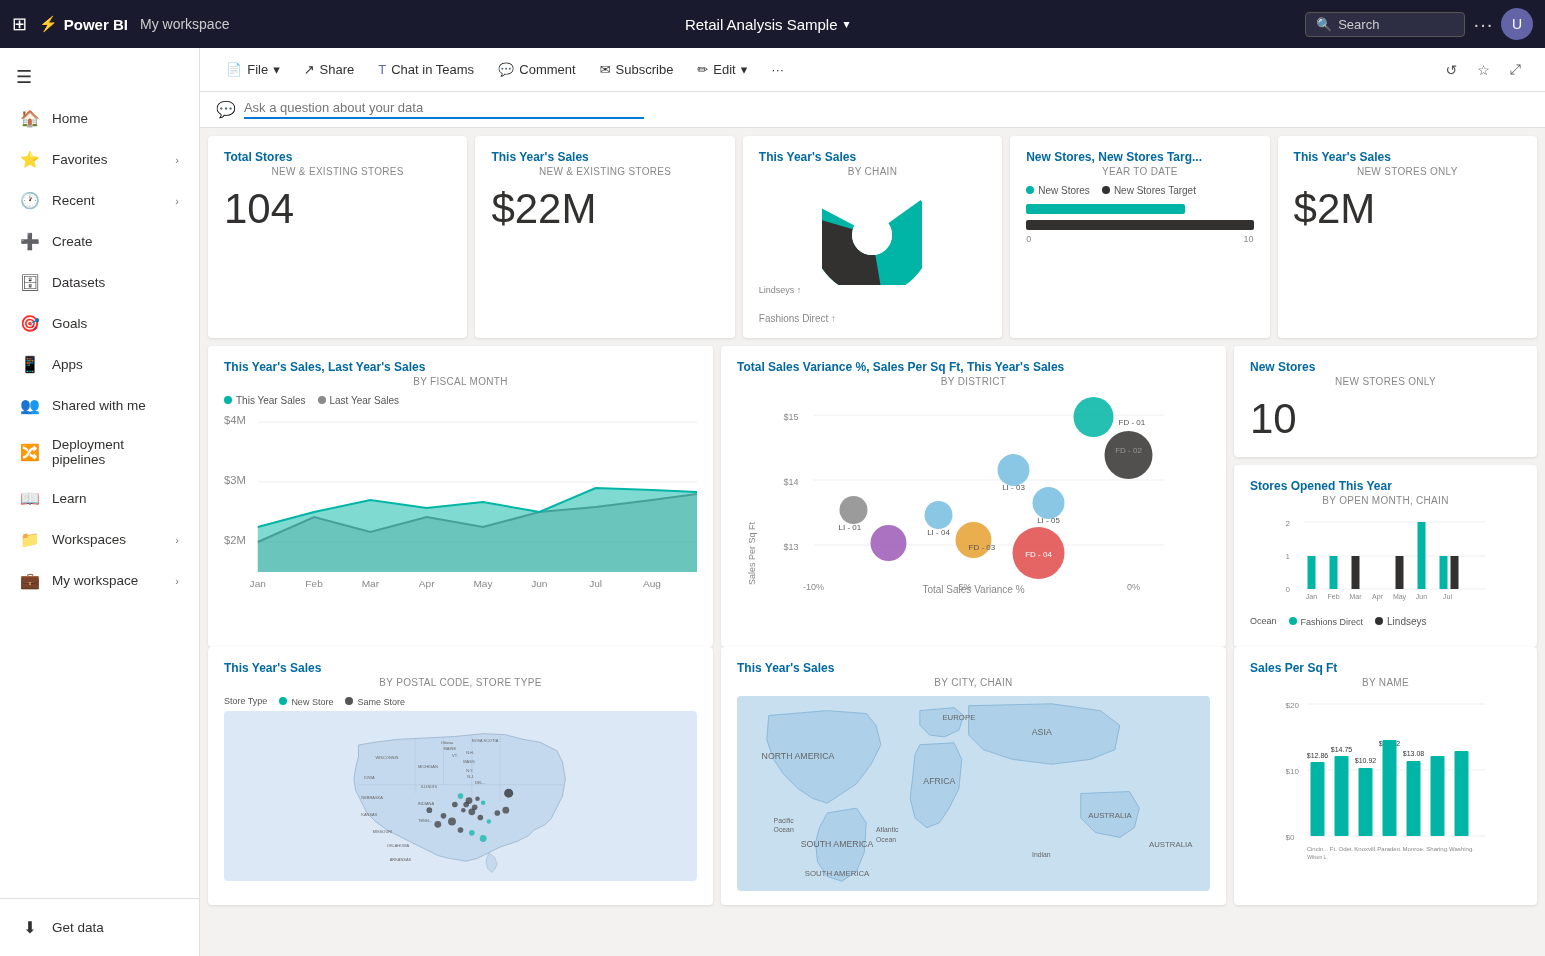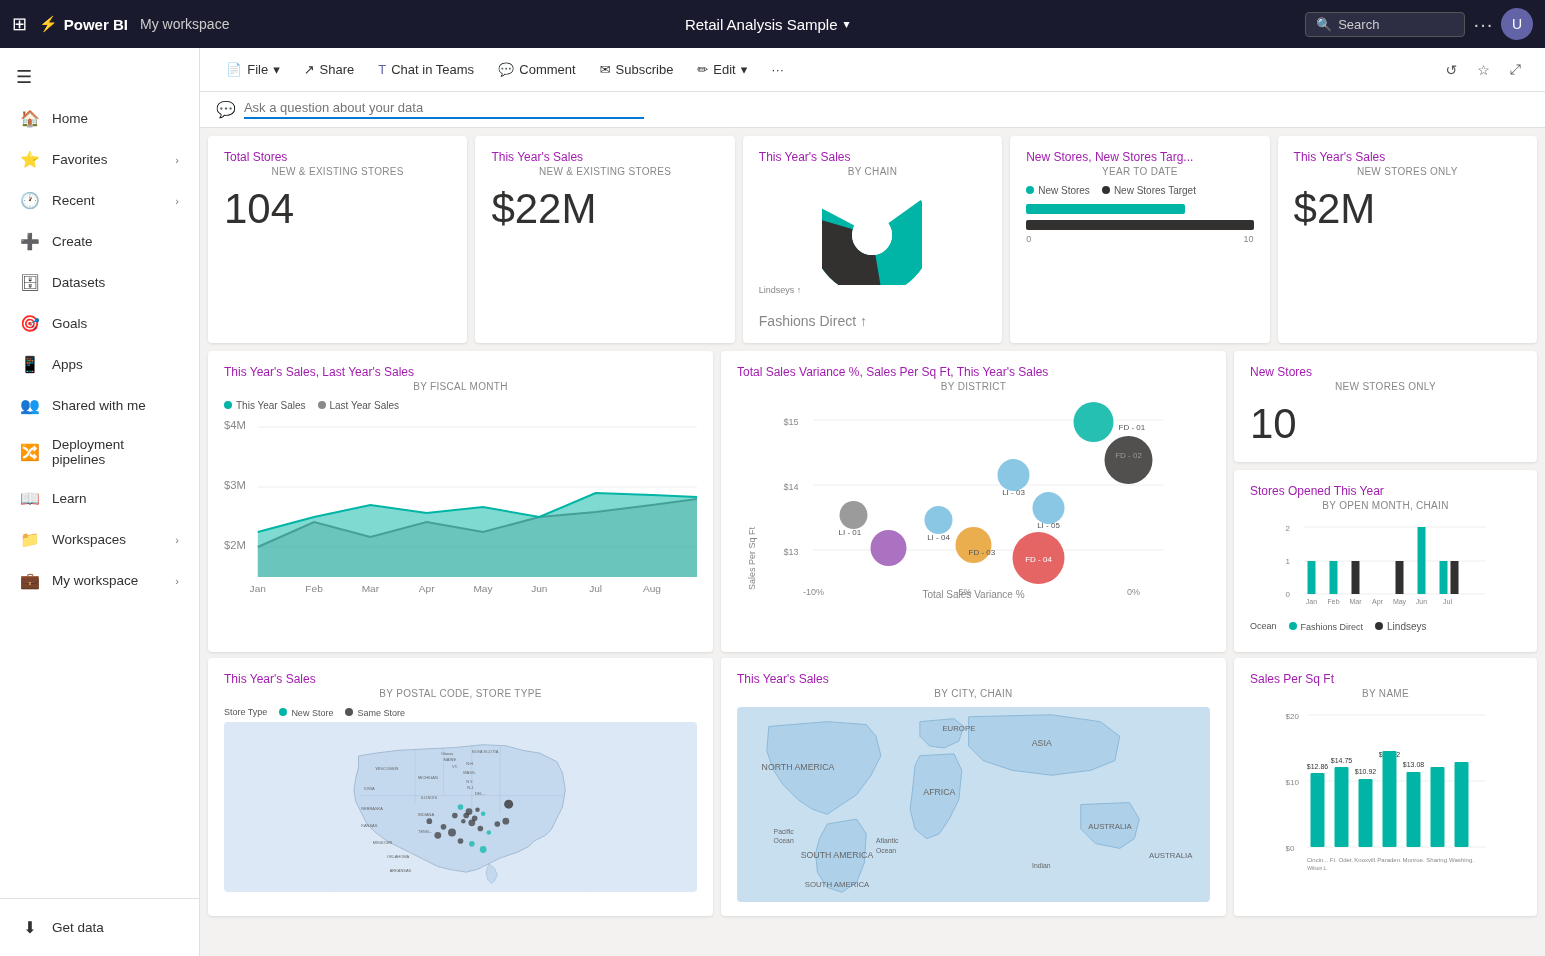--- a/index.html
+++ b/index.html
@@ -92,27 +92,27 @@
     
     .dashboard { flex: 1; overflow-y: auto; padding: 8px; background: #f3f2f1; }
 
     
     .card {
       background: white; border-radius: 4px;
       padding: 14px 16px;
       box-shadow: 0 1px 3px rgba(0,0,0,0.1);
       overflow: hidden;
     }
-    .card-title { font-size: 12px; font-weight: 400; color: #a21caf; margin-bottom: 2px; }
+    .card-title { font-size: 12px; font-weight: 700; color: #0369a1; margin-bottom: 2px; }
     .card-subtitle { font-size: 10px; text-transform: uppercase; color: #888; letter-spacing: 0.3px; margin-bottom: 8px; text-align: center; }
     .card-value { font-size: 42px; font-weight: 300; color: #323130; }
 
     
     .row1 { display: grid; grid-template-columns: 1fr 1fr 1fr 1fr 1fr; gap: 8px; margin-bottom: 8px; }
-    .row2 { display: grid; grid-template-columns: 2fr 2fr 1.2fr; gap: 8px; margin-bottom: 6px; }
+    .row2 { display: grid; grid-template-columns: 2fr 2fr 1.2fr; gap: 8px; margin-bottom: 0; }
     .row3 { display: grid; grid-template-columns: 2fr 2fr 1.2fr; gap: 8px; }
 
     
     .pie-container { display: flex; justify-content: center; align-items: center; height: 100px; }
 
     
     .legend { display: flex; gap: 12px; font-size: 10px; color: #555; margin-bottom: 6px; }
     .legend-dot { width: 8px; height: 8px; border-radius: 50%; display: inline-block; margin-right: 4px; }
 
     
@@ -292,21 +292,21 @@
           <div class="pie-container">
             <svg width="100" height="100" viewBox="0 0 100 100">
 
               <circle cx="50" cy="50" r="40" fill="transparent" stroke="#00b5a5" stroke-width="40" stroke-dasharray="170 81" stroke-dashoffset="25"></circle>
               <circle cx="50" cy="50" r="40" fill="transparent" stroke="#323130" stroke-width="40" stroke-dasharray="81 170" stroke-dashoffset="195"></circle>
               <circle cx="50" cy="50" r="20" fill="white"></circle>
             </svg>
           </div>
           <div style="font-size:9px; color:#555; display:flex; flex-direction:column; gap:18px;">
             <div style="font-size:9px; color:#888;">Lindseys ↑</div>
-            <div style="font-size:14px; color:#888;">Fashions Direct ↑</div>
+            <div style="font-size:10px; color:#888;">Fashions Direct ↑</div>
           </div>
         </div>
 
         <div class="card">
           <div class="card-title">New Stores, New Stores Targ...</div>
           <div class="card-subtitle">YEAR TO DATE</div>
           <div class="legend">
             <span><span class="legend-dot" style="background:#00b5a5;"></span><span>New Stores</span></span>
             <span><span class="legend-dot" style="background:#323130;"></span><span>New Stores Target</span></span>
           </div>

